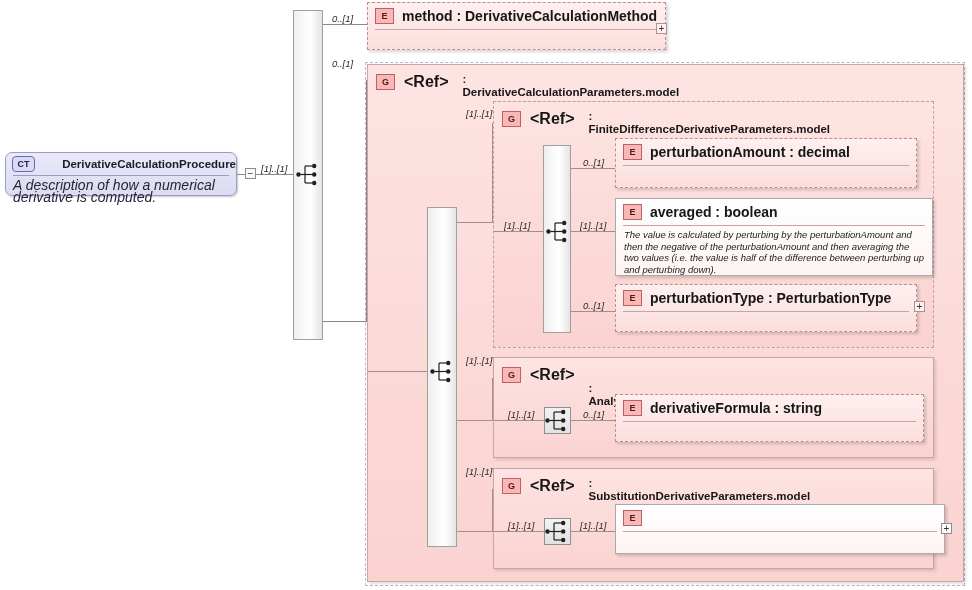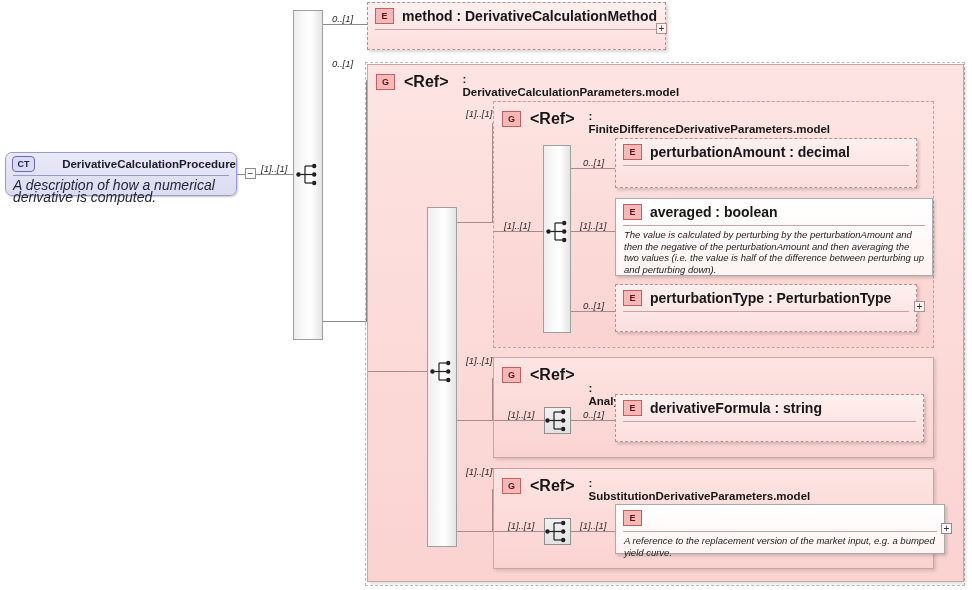--- a/index.html
+++ b/index.html
@@ -356,15 +356,14 @@
 </div>
 
 <div class="abs hline pink" style="left:571px; top:531px; width:44px;"></div>
 <div class="abs card" style="left:580px; top:520px;">[1]..[1]</div>
 
 <div class="abs el-box white" style="left:615px; top:504px; width:330px; height:50px;">
   <div class="el-head">
     <span class="el-badge">E</span>
   </div>
   <div class="el-sep"></div>
-  <div class="el-desc">A reference to the replacement version of the market input, e.g. a bumped yield curve.</div>
 </div>
 <div class="abs pm-box" style="left:941px; top:523px;">+</div>
 
 </body></html>

